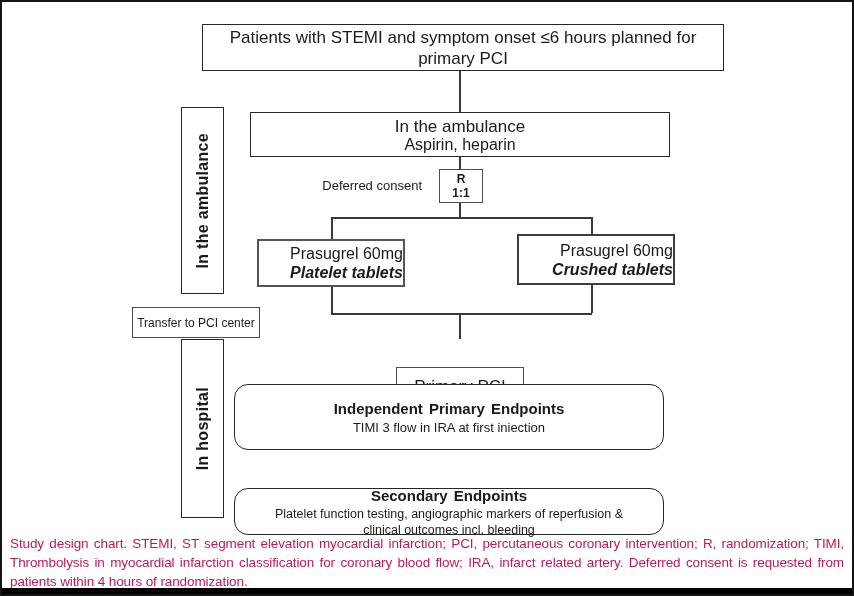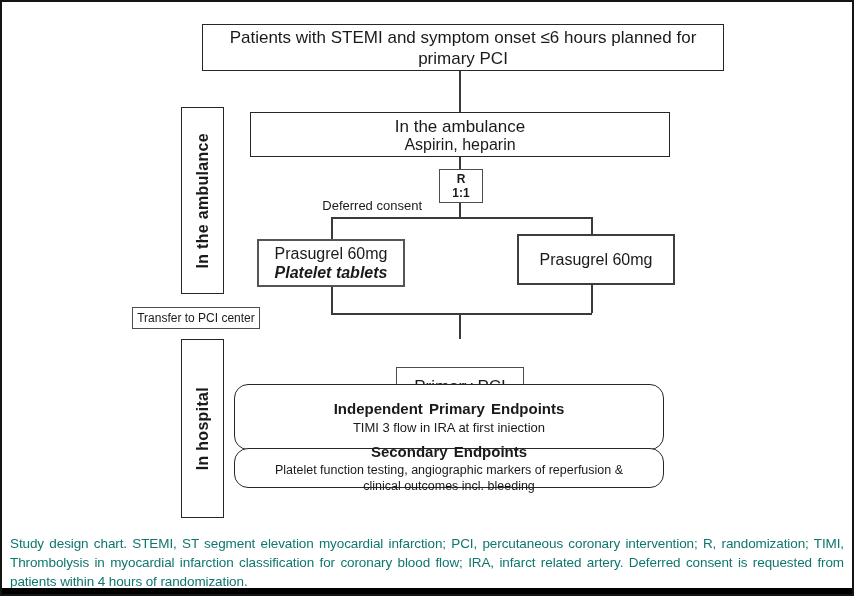--- a/index.html
+++ b/index.html
@@ -38,66 +38,66 @@
 
   
   .inclusion { left: 200px; top: 22px; width: 522px; height: 47px; font-size: 17px; line-height: 21px; padding: 9px 14px; }
 
   
   .ambulance { left: 248px; top: 110px; width: 420px; height: 45px; }
   .ambulance .t1 { font-size: 17px; line-height: 20px; }
   .ambulance .t2 { font-size: 16px; line-height: 15px; }
 
   
-  .deferred { position: absolute; left: 295px; top: 176px; width: 125px; text-align: right; font-size: 13px; margin-top: 20px; }
+  .deferred { position: absolute; left: 295px; top: 176px; width: 125px; text-align: right; font-size: 13px; }
   .rbox { left: 437px; top: 167px; width: 44px; height: 34px; border: 1.5px solid #4d4d4d; font-weight: bold; font-size: 12px; line-height: 14px; }
 
   
-  .arm { border: 2px solid #555; }
+  .arm { border: 2px solid #555; align-items: flex-end; }
   .arm .t1 { font-size: 16px; line-height: 19px; }
   .arm .t2 { font-size: 16px; line-height: 19px; font-weight: bold; font-style: italic; }
   .arm-left  { left: 255px; top: 237px; width: 148px; height: 48px; }
   .arm-right { left: 515px; top: 232px; width: 158px; height: 51px; border-color: #3d3d3d; }
 
   
   .phase { border: 1.5px solid #262626; }
   .phase-ambulance { left: 179px; top: 105px; width: 43px; height: 187px; }
   .phase-hospital  { left: 179px; top: 337px; width: 43px; height: 179px; }
   .phase span {
     writing-mode: vertical-rl;
     transform: rotate(180deg);
     font-weight: bold;
     font-size: 16px;
     letter-spacing: 0.3px;
     white-space: nowrap;
   }
 
   
-  .transfer { left: 130px; top: 305px; width: 128px; height: 22px; border: 1.5px solid #4d4d4d; font-size: 12px; }
+  .transfer { left: 130px; top: 305px; width: 128px; height: 31px; border: 1.5px solid #4d4d4d; font-size: 12px; }
 
   
   .ppci { left: 394px; top: 337px; width: 128px; height: 40px; border: 1.5px solid #4d4d4d; font-size: 17px; margin-top: 28px; }
 
   
   .rounded { border-radius: 14px; border: 1.5px solid #262626; }
   .ep1 { left: 232px; top: 382px; width: 430px; height: 66px; }
-  .ep2 { left: 232px; top: 446px; width: 430px; height: 40px; padding: 0 32px; }
+  .ep2 { left: 232px; top: 486px; width: 430px; height: 47px; padding: 0 32px; }
   .ep-title { font-weight: bold; font-size: 15px; line-height: 20px; word-spacing: 2px; }
   .ep-line  { font-size: 13px; line-height: 17px; }
   .ep-body  { font-size: 12.5px; line-height: 16px; }
 
   
   .caption {
     position: absolute;
     left: 8px; right: 8px; top: 532px;
     font-size: 13.5px;
     line-height: 19px;
     letter-spacing: -0.1px;
     text-align: justify;
-    color: #0f766e;
+    color: #be185d;
   }
 </style>
 </head>
 <body>
 
 <div class="page">
 
   <div class="vline" style="left:457px; top:69px;  height:41px;"></div>
   <div class="vline" style="left:457px; top:155px; height:12px;"></div>
   <div class="vline" style="left:457px; top:201px; height:14px;"></div>
@@ -124,20 +124,21 @@
     <span>R</span>
     <span>1:1</span>
   </div>
 
   <div class="box arm arm-left">
     <span class="t1">Prasugrel 60mg</span>
     <span class="t2">Platelet tablets</span>
   </div>
   <div class="box arm arm-right">
     <span class="t1">Prasugrel 60mg</span>
+    <span class="t2">Crushed tablets</span>
   </div>
 
   <div class="box phase phase-ambulance">
     <span>In the ambulance</span>
   </div>
   <div class="box transfer">
     <span>Transfer to PCI center</span>
   </div>
   <div class="box phase phase-hospital">
     <span>In hospital</span>

